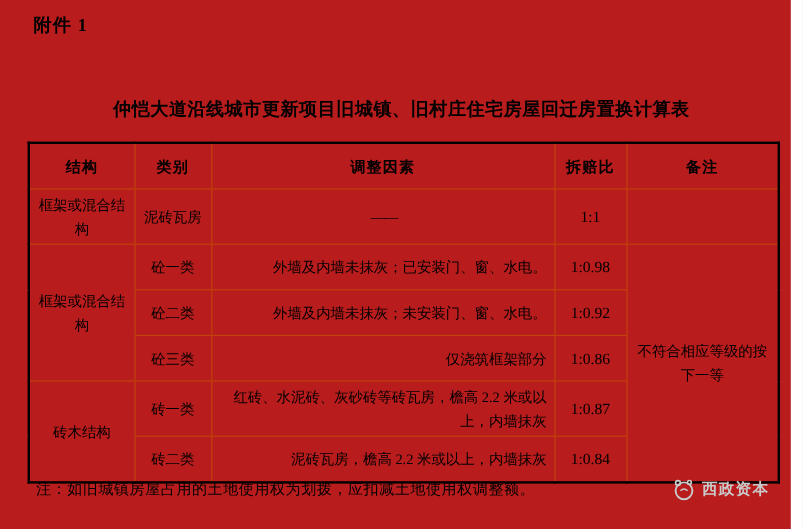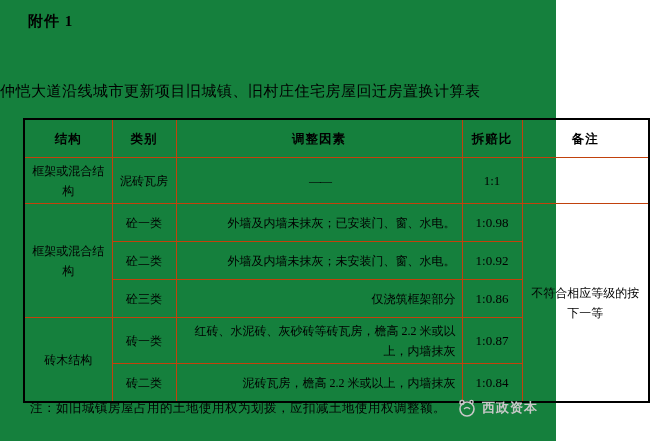--- a/index.html
+++ b/index.html
@@ -8,40 +8,40 @@
     background: #ffffff;
     width: 669px;
     height: 441px;
     font-family: "Liberation Serif", "DejaVu Serif", serif;
     color: #000000;
     position: relative;
     overflow: hidden;
   }
   .page {
     position: relative;
-    width: 556px;
+    width: 659px;
     height: 441px;
-    background: #15803d;
+    background: #b91c1c;
   }
   .attachment-label {
     position: absolute;
     left: 28px;
     top: 12px;
     font-size: 15px;
     font-weight: bold;
     letter-spacing: 1px;
   }
   .doc-title {
     position: absolute;
     left: 0;
     top: 82px;
     width: 669px;
-    text-align: left;
+    text-align: center;
     font-size: 15px;
-    font-weight: normal;
+    font-weight: bold;
     letter-spacing: 0.5px;
   }
   table.calc-table {
     position: absolute;
     left: 23px;
     top: 118px;
     width: 625px;
     border-collapse: collapse;
     table-layout: fixed;
     border: 2px solid #000000;

